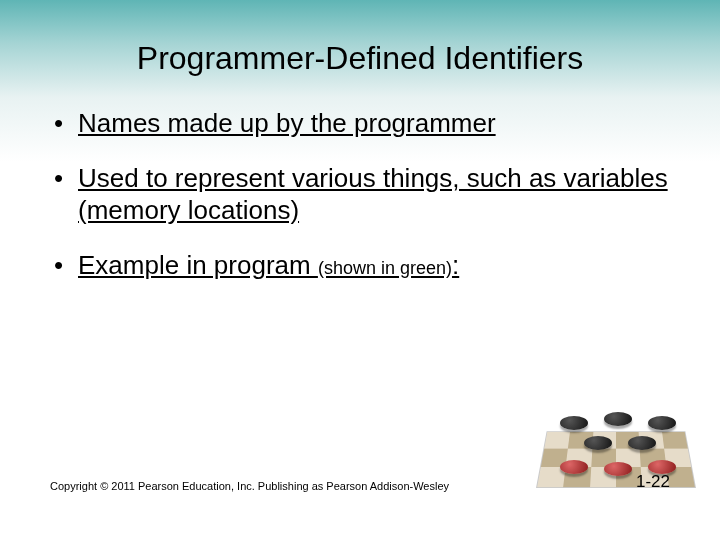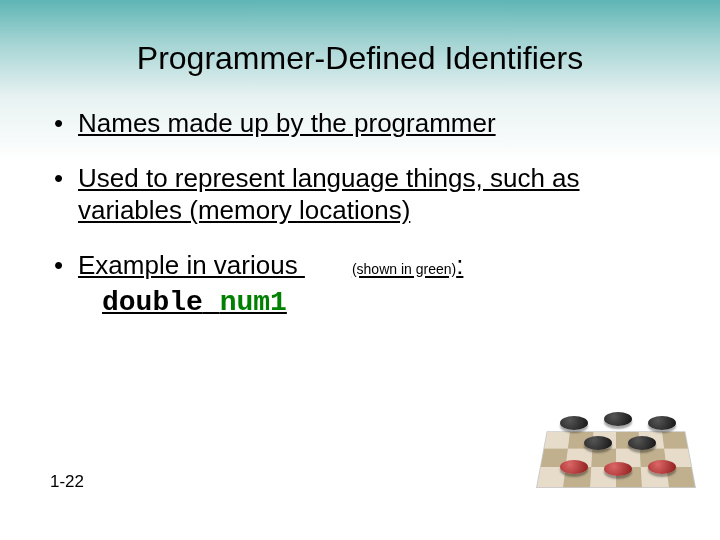--- a/index.html
+++ b/index.html
@@ -36,22 +36,21 @@
       text-decoration: underline;
     }
     .bullets > li::before {
       content: "•";
       position: absolute;
       left: 4px;
       top: 0;
       font-size: 26px;
     }
     .small-paren {
-      font-size: 14px;
-      margin-left: 47px;
+      font-size: 18px;
     }
     .code-line {
       font-family: "Courier New", Courier, monospace;
       font-weight: bold;
       font-size: 28px;
       padding-left: 24px;
       display: block;
       margin-top: 4px;
     }
     .kw { color: #000; }
@@ -109,27 +108,24 @@
 <body>
 
 <div class="slide">
   <h1 class="title">Programmer-Defined Identifiers</h1>
 
   <ul class="bullets">
     <li>
       <span>Names made up by the programmer</span>
     </li>
     <li>
-      <span>Used to represent language things, such as variables (memory locations)</span>
+      <span>Used to represent various things, such as variables (memory locations)</span>
     </li>
     <li>
-      <span>Example in various </span><span class="small-paren">(shown in green)</span><span>:</span>
-      <span class="code-line">
-        <span class="kw">double</span><span> </span><span class="ident">num1</span>
-      </span>
+      <span>Example in program </span><span class="small-paren">(shown in green)</span><span>:</span>
     </li>
   </ul>
 
   <div class="checker-art">
     <div class="board">
       <div class="sq-w"></div>
         <div class="sq-b"></div>
         <div class="sq-w"></div>
         <div class="sq-b"></div>
         <div class="sq-w"></div>
@@ -151,15 +147,16 @@
     <div class="piece pb" style="left:68px; top:4px;"></div>
     <div class="piece pb" style="left:112px; top:8px;"></div>
     <div class="piece pb" style="left:48px; top:28px;"></div>
     <div class="piece pb" style="left:92px; top:28px;"></div>
     <div class="piece pr" style="left:24px; top:52px;"></div>
     <div class="piece pr" style="left:68px; top:54px;"></div>
     <div class="piece pr" style="left:112px; top:52px;"></div>
   </div>
 
   <div class="footer">
+    <span class="copyright">Copyright © 2011 Pearson Education, Inc. Publishing as Pearson Addison-Wesley</span>
     <span class="pagenum">1-22</span>
   </div>
 </div>
 
 </body></html>

